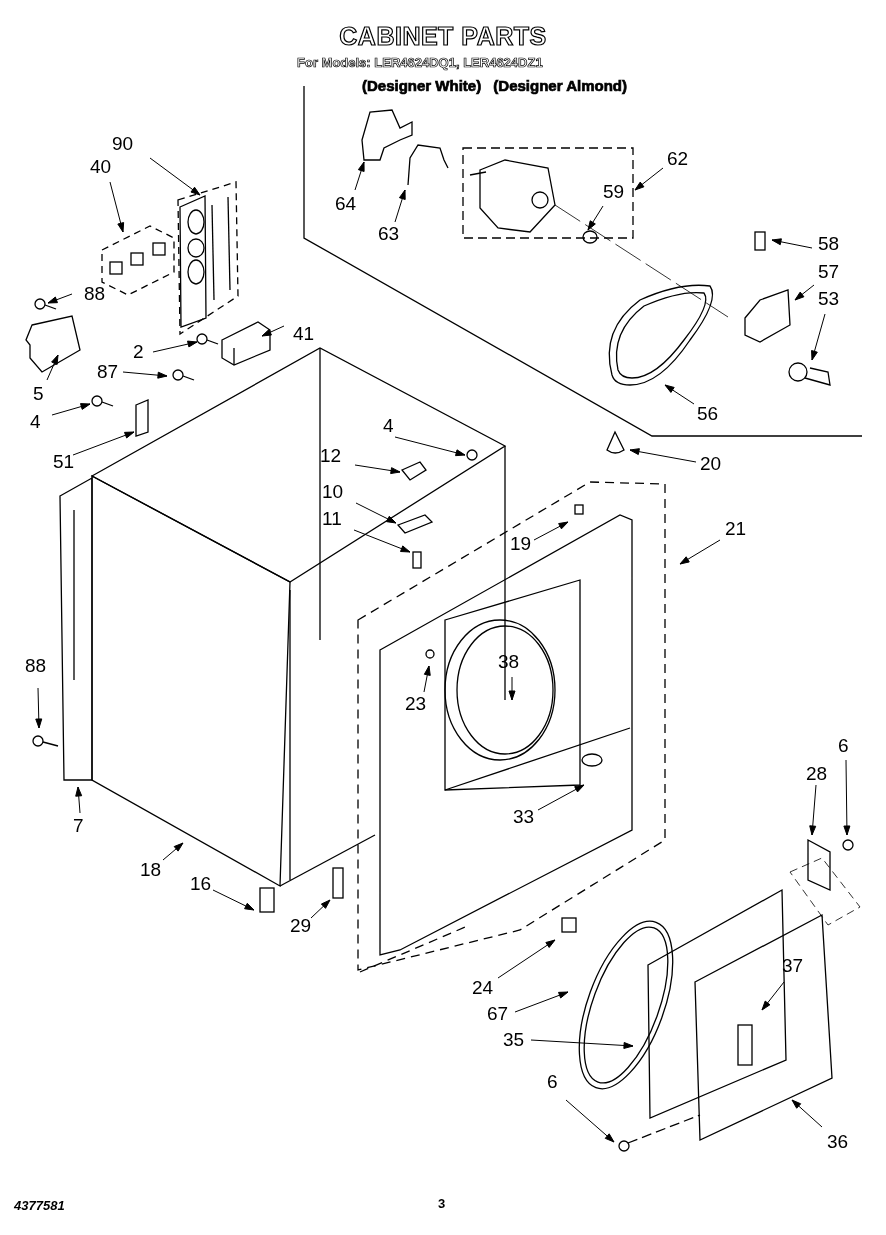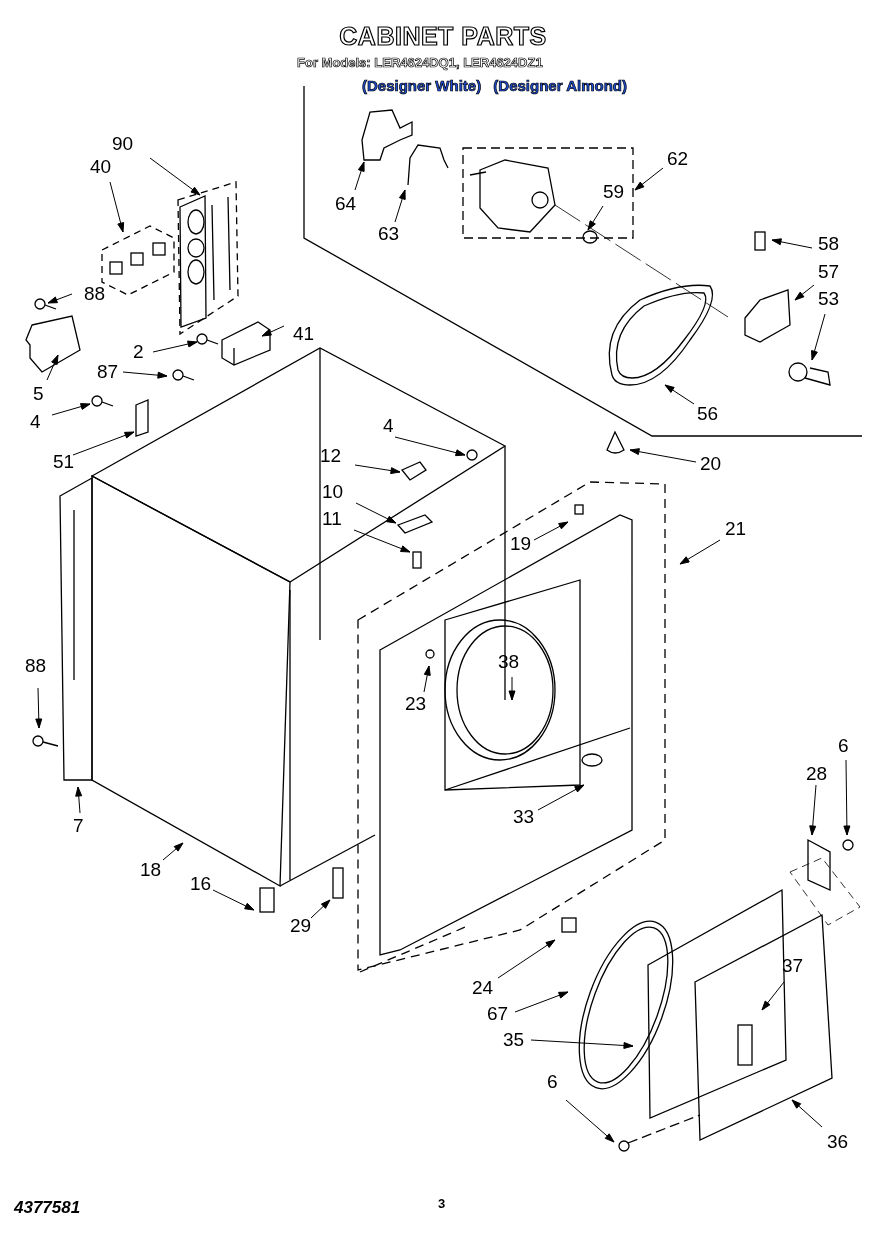--- a/index.html
+++ b/index.html
@@ -1,21 +1,21 @@
 <!DOCTYPE html>
 <html><head>
 <meta charset="utf-8">
 <style>
   html, body { margin:0; padding:0; background:#ffffff; }
   body { width:886px; height:1235px; position:relative; overflow:hidden; font-family:"Liberation Sans", sans-serif; color:#000; }
   .title { position:absolute; left:0; width:886px; top:22px; text-align:center; font-family:"Liberation Sans", sans-serif; font-weight:bold; font-size:25px; color:#fff; -webkit-text-stroke:1.2px #000; letter-spacing:0.5px; }
   .sub1 { position:absolute; left:297px; top:55px; font-family:"Liberation Sans", sans-serif; font-weight:bold; font-size:13px; color:#fff; -webkit-text-stroke:0.7px #000; }
-  .sub2 { position:absolute; left:362px; top:77px; font-family:"Liberation Sans", sans-serif; font-weight:bold; font-size:15px; color:#1d4ed8; -webkit-text-stroke:0.7px #000; }
+  .sub2 { position:absolute; left:362px; top:77px; font-family:"Liberation Sans", sans-serif; font-weight:bold; font-size:15px; color:#000000; -webkit-text-stroke:0.7px #000; }
   .sub2 span { margin-right:8px; }
-  .footer-left { position:absolute; left:14px; top:1198px; font-family:"Liberation Sans", sans-serif; font-weight:bold; font-style:italic; font-size:17px; }
+  .footer-left { position:absolute; left:14px; top:1198px; font-family:"Liberation Sans", sans-serif; font-weight:bold; font-style:italic; font-size:13px; }
   .footer-page { position:absolute; left:438px; top:1196px; font-family:"Liberation Sans", sans-serif; font-weight:bold; font-size:13px; }
   svg#diagram { position:absolute; left:0; top:0; }
   .lbl { font-family:"Liberation Sans", sans-serif; font-size:19px; fill:#000; }
 </style>
 </head>
 <body>
 
 <div class="title">CABINET PARTS</div>
 <div class="sub1">For Models: LER4624DQ1, LER4624DZ1</div>
 <div class="sub2">

